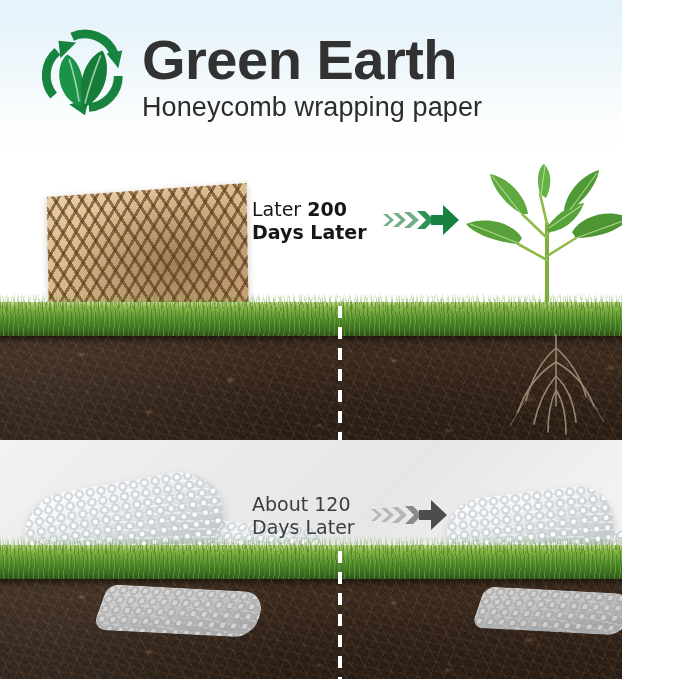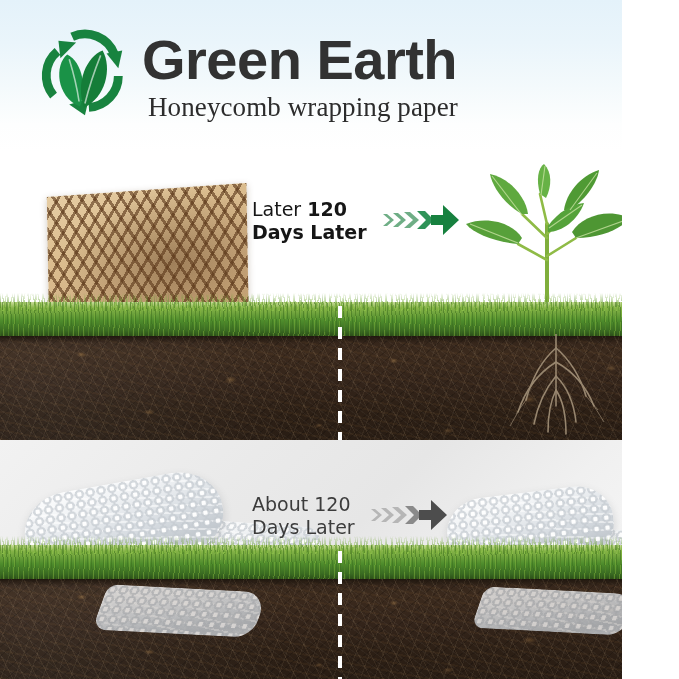--- a/index.html
+++ b/index.html
@@ -18,22 +18,22 @@
     display:flex; align-items:center; padding-left:28px;
   }
   .logo-wrap { width:108px; height:108px; flex:0 0 108px; margin-top:-2px; }
   .brand-block { margin-left:6px; padding-top:2px; }
   .brand-title {
     font-size:56px; font-weight:bold; color:#323232; letter-spacing:-0.5px;
     line-height:1.02; white-space:nowrap;
   }
   .brand-sub {
     font-size:27px; font-weight:300; color:#2c2c2c; letter-spacing:0.1px;
-    margin-top:4px; margin-left:6px; white-space:nowrap;
-    font-family:Liberation Serif, serif;
+    margin-top:4px; margin-left:0; white-space:nowrap;
+    font-family:Liberation Sans, sans-serif;
   }
 
   
   .panel1 {
     position:absolute; left:0; top:152px; width:679px; height:288px;
     background:#ffffff; overflow:hidden;
   }
   .sky1 { position:absolute; left:0; top:0; width:679px; height:152px; background:#ffffff; }
 
   
@@ -280,21 +280,21 @@
           <path d="M42 78 L34 92" stroke="#b7a68c"></path>
           <path d="M118 72 L128 88" stroke="#b7a68c"></path>
         </g>
       </svg>
     </div>
 
     <div class="divider div1" style="top:154px; height:134px;"></div>
 
     <div class="caption cap1" style="top:46px;">
       <div class="cap-text">
-        <div class="l1"><span>Later </span><span class="num">120</span></div>
+        <div class="l1"><span>Later </span><span class="num">200</span></div>
         <div class="l2">Days Later</div>
       </div>
       <div class="arrow-box">
         <svg viewBox="0 0 80 34" width="80" height="34" aria-hidden="true">
           <g fill="#6fae86">
             <path d="M2 11 L9 17 L2 23 L6 23 L13 17 L6 11 Z"></path>
             <path d="M12 10 L20 17 L12 24 L17 24 L25 17 L17 10 Z"></path>
             <path d="M23 9 L32 17 L23 25 L29 25 L38 17 L29 9 Z"></path>
           </g>
           <path d="M36 8 L45 17 L36 26 L44 26 L53 17 L44 8 Z" fill="#2f9358"></path>

